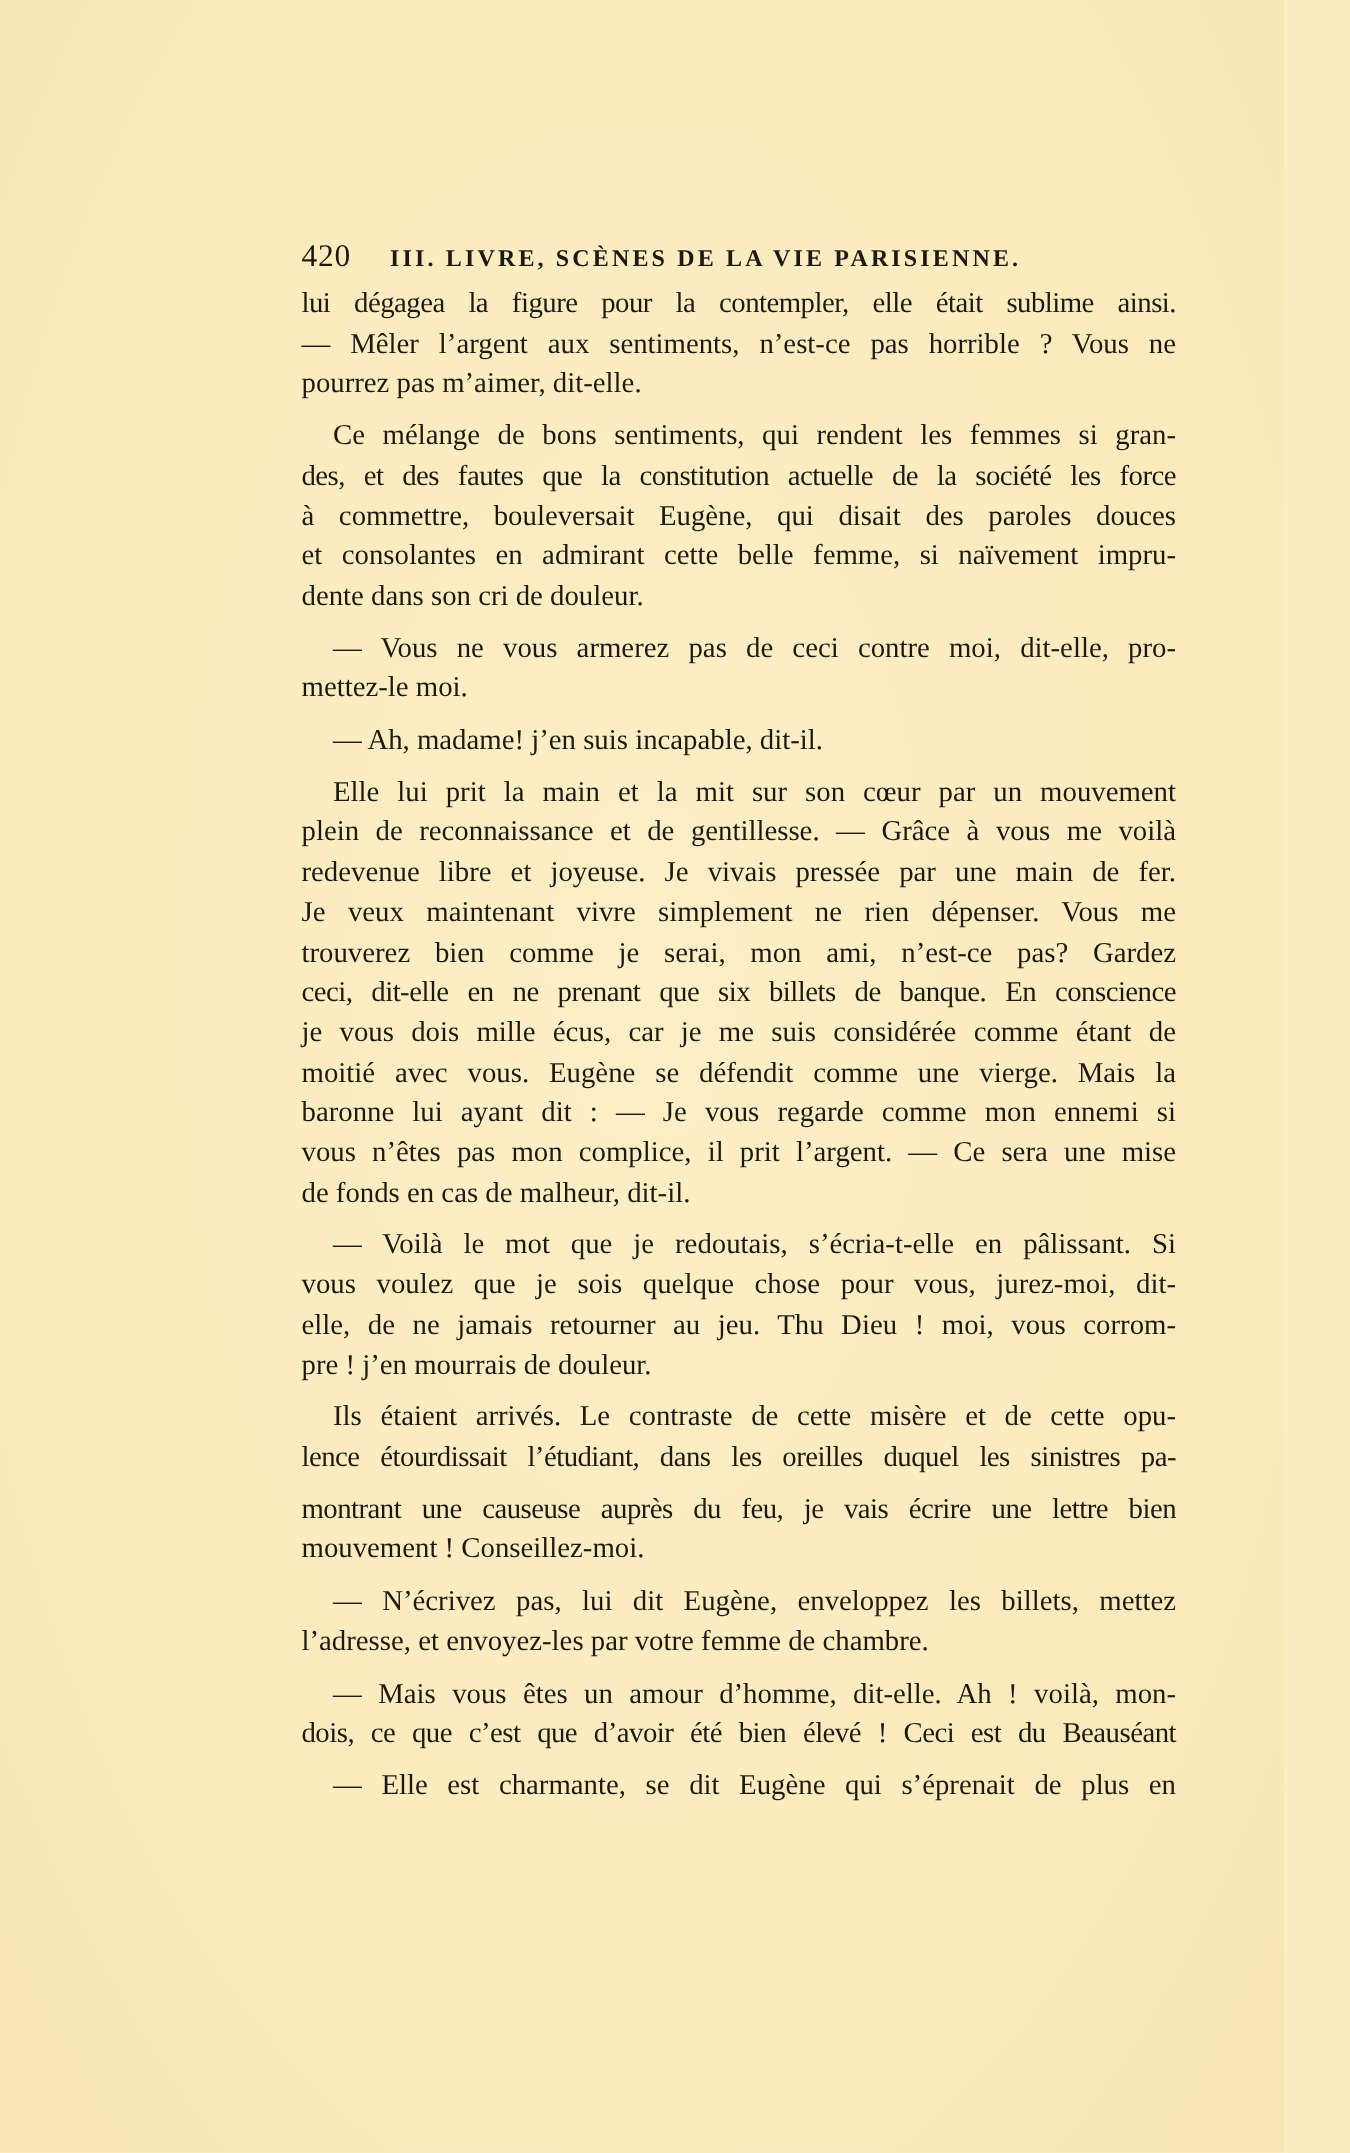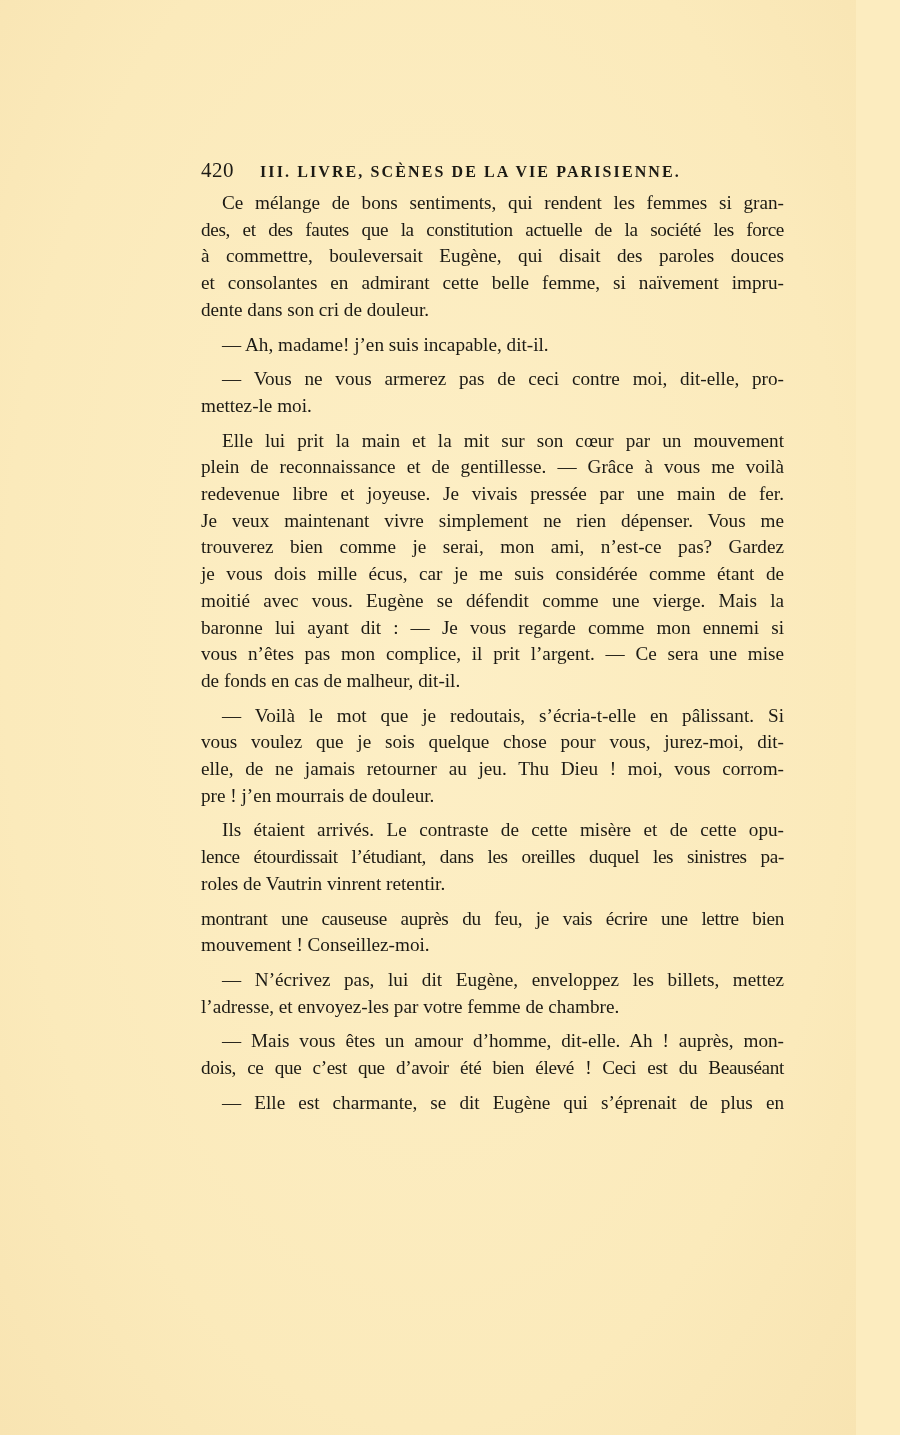--- a/index.html
+++ b/index.html
@@ -69,67 +69,72 @@
 </head>
 <body>
 
 <div class="page">
   <div class="text-block">
     <div class="running-head">
       <span class="page-number">420</span>
       <span class="running-title">III. LIVRE, SCÈNES DE LA VIE PARISIENNE.</span>
     </div>
     <div id="body-text">
+        <p class="para noindent">
+          <span class="ln first tight">lui dégagea la figure pour la contempler, elle était sublime ainsi.</span>
+          <span class="ln">— Mêler l’argent aux sentiments, n’est-ce pas horrible ? Vous ne</span>
+          <span class="ln last">pourrez pas m’aimer, dit-elle.</span>
+        </p>
         <p class="para indent">
           <span class="ln first">Ce mélange de bons sentiments, qui rendent les femmes si gran-</span>
           <span class="ln tight">des, et des fautes que la constitution actuelle de la société les force</span>
           <span class="ln">à commettre, bouleversait Eugène, qui disait des paroles douces</span>
           <span class="ln">et consolantes en admirant cette belle femme, si naïvement impru-</span>
           <span class="ln last">dente dans son cri de douleur.</span>
         </p>
         <p class="para indent">
-          <span class="ln first last">— Ah, madame! j’en suis incapable, dit-il.</span>
+          <span class="ln first">— Vous ne vous armerez pas de ceci contre moi, dit-elle, pro-</span>
+          <span class="ln last">mettez-le moi.</span>
         </p>
         <p class="para indent">
-          <span class="ln first">— Vous ne vous armerez pas de ceci contre moi, dit-elle, pro-</span>
-          <span class="ln last">mettez-le moi.</span>
+          <span class="ln first last">— Ah, madame! j’en suis incapable, dit-il.</span>
         </p>
         <p class="para indent">
           <span class="ln first">Elle lui prit la main et la mit sur son cœur par un mouvement</span>
           <span class="ln">plein de reconnaissance et de gentillesse. — Grâce à vous me voilà</span>
           <span class="ln">redevenue libre et joyeuse. Je vivais pressée par une main de fer.</span>
           <span class="ln">Je veux maintenant vivre simplement ne rien dépenser. Vous me</span>
           <span class="ln">trouverez bien comme je serai, mon ami, n’est-ce pas? Gardez</span>
+          <span class="ln tight">ceci, dit-elle en ne prenant que six billets de banque. En conscience</span>
           <span class="ln">je vous dois mille écus, car je me suis considérée comme étant de</span>
           <span class="ln">moitié avec vous. Eugène se défendit comme une vierge. Mais la</span>
           <span class="ln">baronne lui ayant dit : — Je vous regarde comme mon ennemi si</span>
           <span class="ln">vous n’êtes pas mon complice, il prit l’argent. — Ce sera une mise</span>
           <span class="ln last">de fonds en cas de malheur, dit-il.</span>
         </p>
         <p class="para indent">
           <span class="ln first">— Voilà le mot que je redoutais, s’écria-t-elle en pâlissant. Si</span>
           <span class="ln">vous voulez que je sois quelque chose pour vous, jurez-moi, dit-</span>
           <span class="ln">elle, de ne jamais retourner au jeu. Thu Dieu ! moi, vous corrom-</span>
           <span class="ln last">pre ! j’en mourrais de douleur.</span>
         </p>
         <p class="para indent">
           <span class="ln first">Ils étaient arrivés. Le contraste de cette misère et de cette opu-</span>
           <span class="ln tight">lence étourdissait l’étudiant, dans les oreilles duquel les sinistres pa-</span>
-          <span class="ln last">roles de Vautrin vinrent retentir.</span>
         </p>
         <p class="para indent">
           <span class="ln tight">montrant une causeuse auprès du feu, je vais écrire une lettre bien</span>
           <span class="ln last">mouvement ! Conseillez-moi.</span>
         </p>
         <p class="para indent">
           <span class="ln first">— N’écrivez pas, lui dit Eugène, enveloppez les billets, mettez</span>
           <span class="ln last">l’adresse, et envoyez-les par votre femme de chambre.</span>
         </p>
         <p class="para indent">
-          <span class="ln first">— Mais vous êtes un amour d’homme, dit-elle. Ah ! auprès, mon-</span>
+          <span class="ln first">— Mais vous êtes un amour d’homme, dit-elle. Ah ! voilà, mon-</span>
           <span class="ln tight">dois, ce que c’est que d’avoir été bien élevé ! Ceci est du Beauséant</span>
         </p>
         <p class="para indent">
           <span class="ln first">— Elle est charmante, se dit Eugène qui s’éprenait de plus en</span>
         </p>
       </div>
   </div>
 </div>
 
 </body></html>

